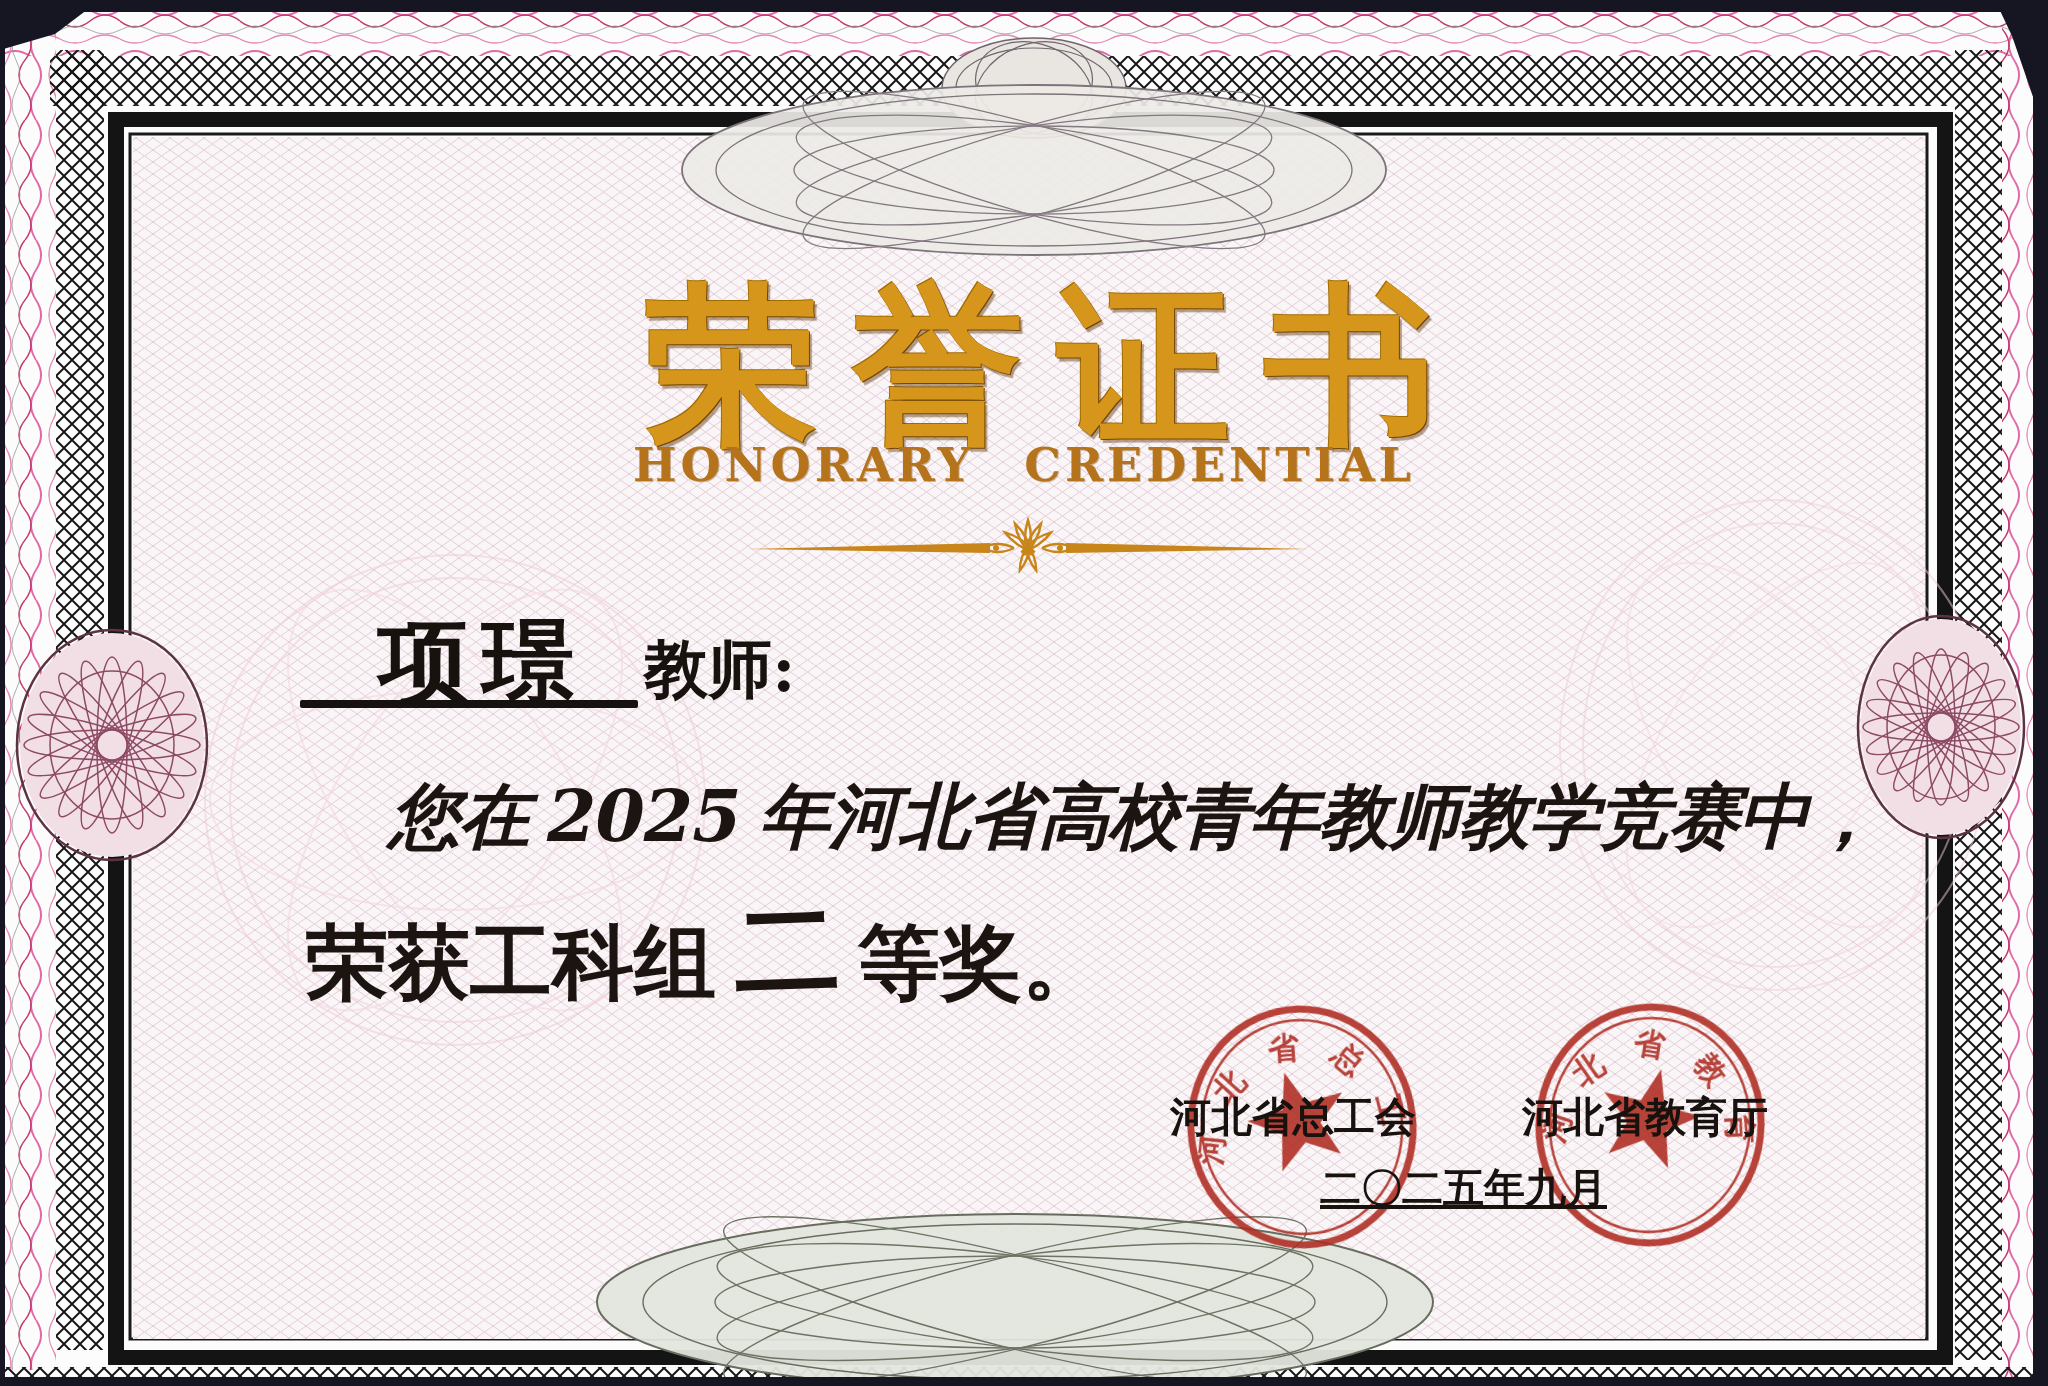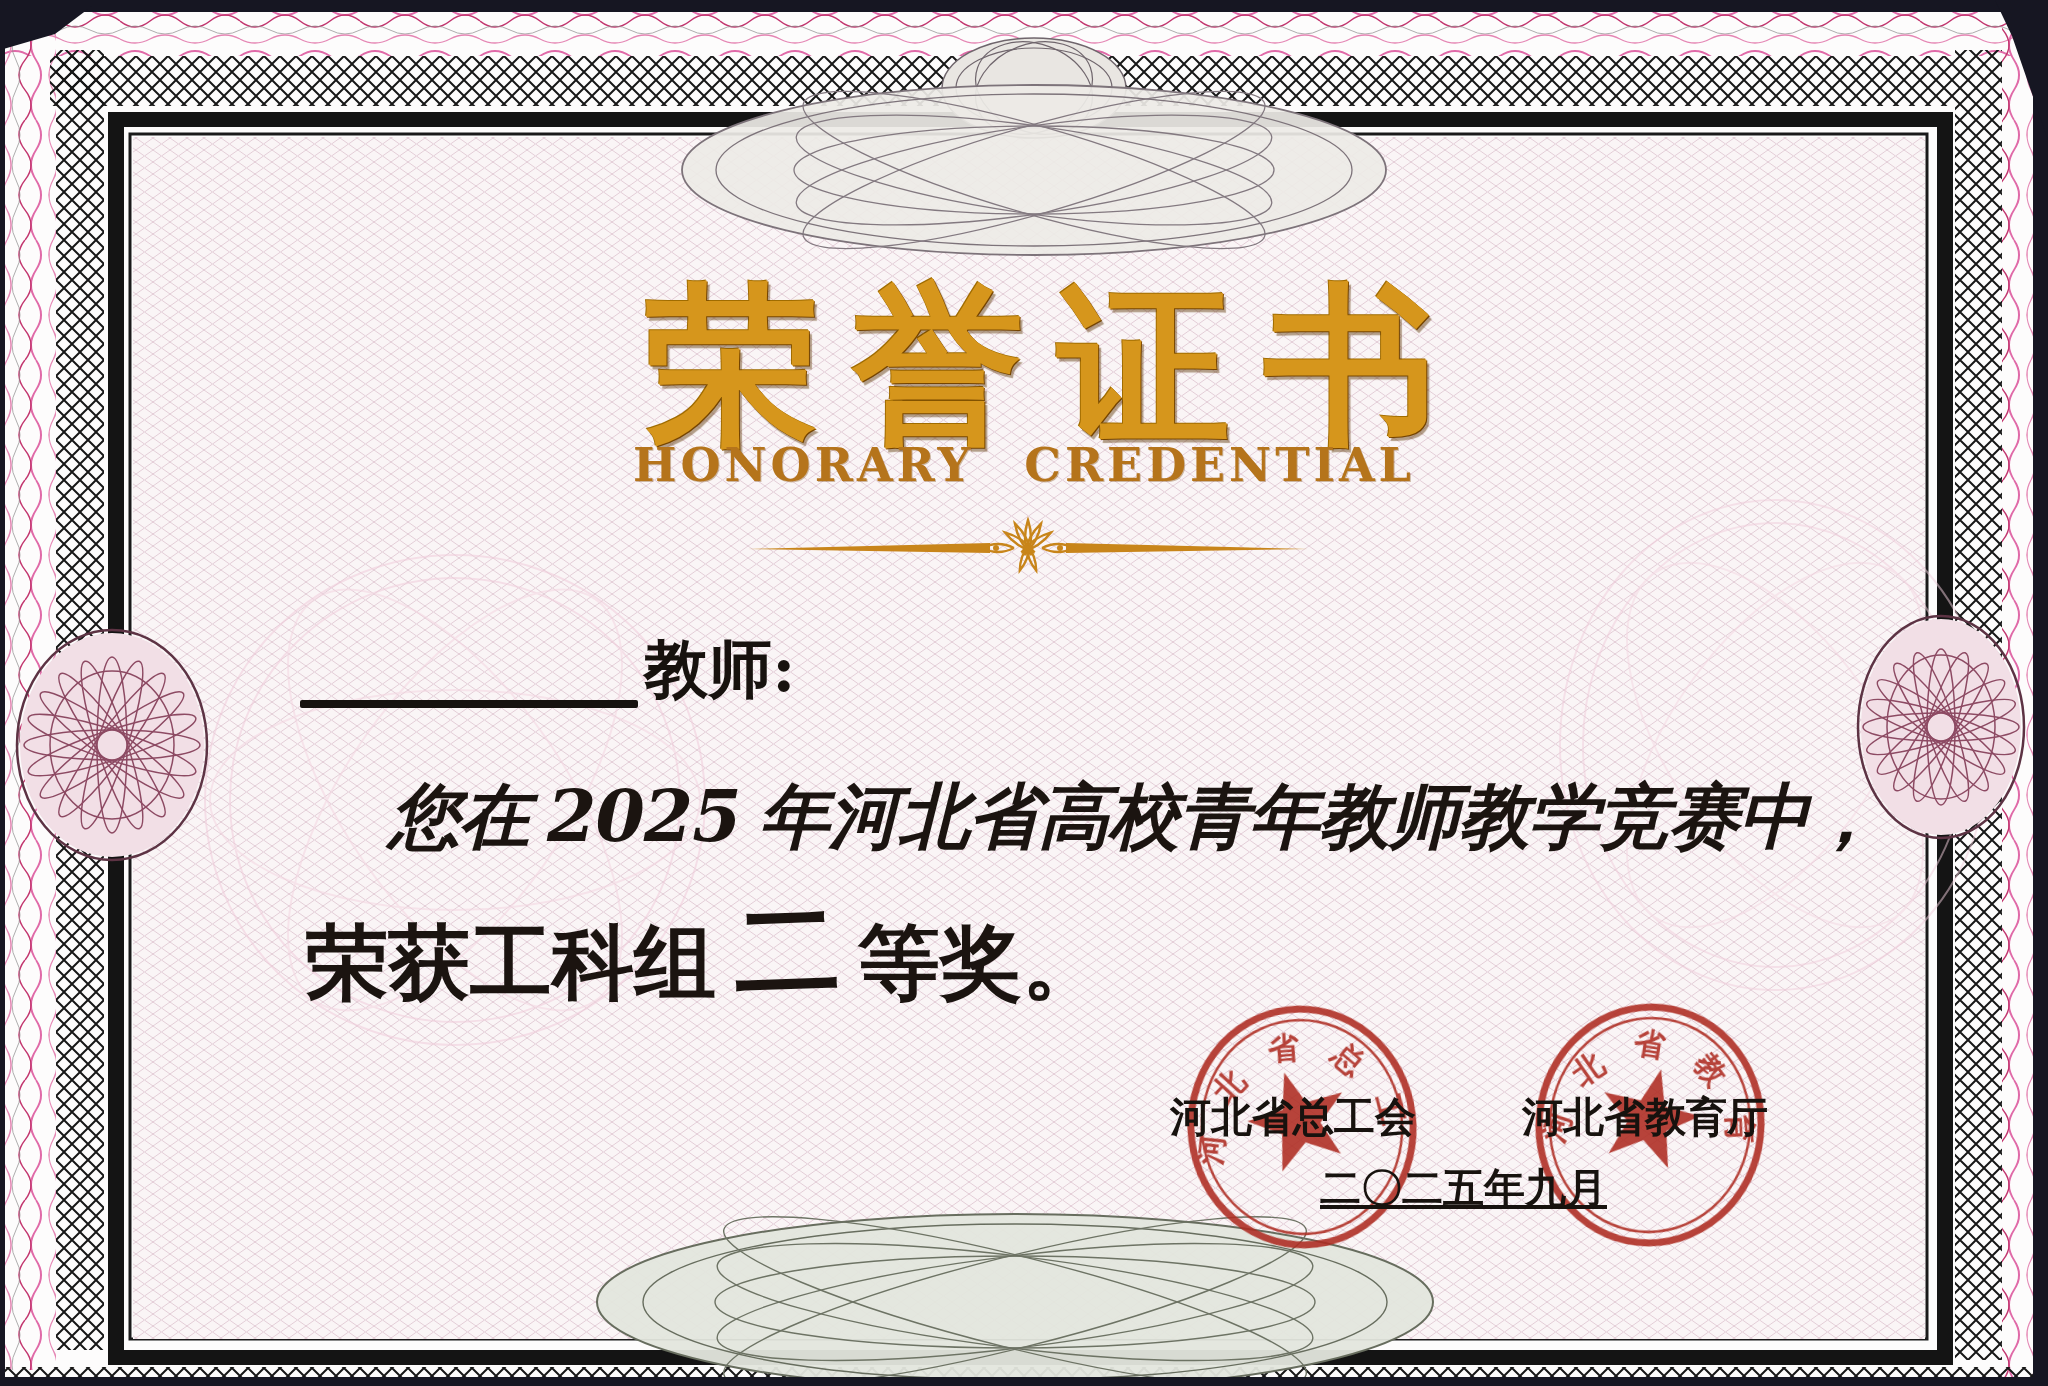--- a/index.html
+++ b/index.html
@@ -234,20 +234,21 @@
       <path d="M0,8 Q6,-10 0,-28 Q-6,-10 0,8" transform="rotate(56)"></path>
       <path d="M0,8 Q6,-10 0,-28 Q-6,-10 0,8" transform="rotate(-56)"></path>
       <path d="M0,-4 Q5,10 0,24 Q-5,10 0,-4" transform="rotate(20)"></path>
       <path d="M0,-4 Q5,10 0,24 Q-5,10 0,-4" transform="rotate(-20)"></path>
       <path d="M14,0 Q30,-8 46,0 Q30,8 14,0"></path>
       <path d="M-14,0 Q-30,-8 -46,0 Q-30,8 -14,0"></path>
       <circle r="3.5"></circle>
     </g>
   </svg>
 
+  <div class="abs recipient-name">项璟</div>
   <div class="abs name-underline"></div>
   <div class="abs salutation">教师:</div>
 
   <div class="abs body-line1">
     <span>您在</span><span class="yr">2025</span><span>年河北省高校青年教师教学竞赛中，</span>
   </div>
   <div class="abs body-line2">
     <span>荣获工科组</span><span class="grade">二</span><span>等奖。</span>
   </div>
 

